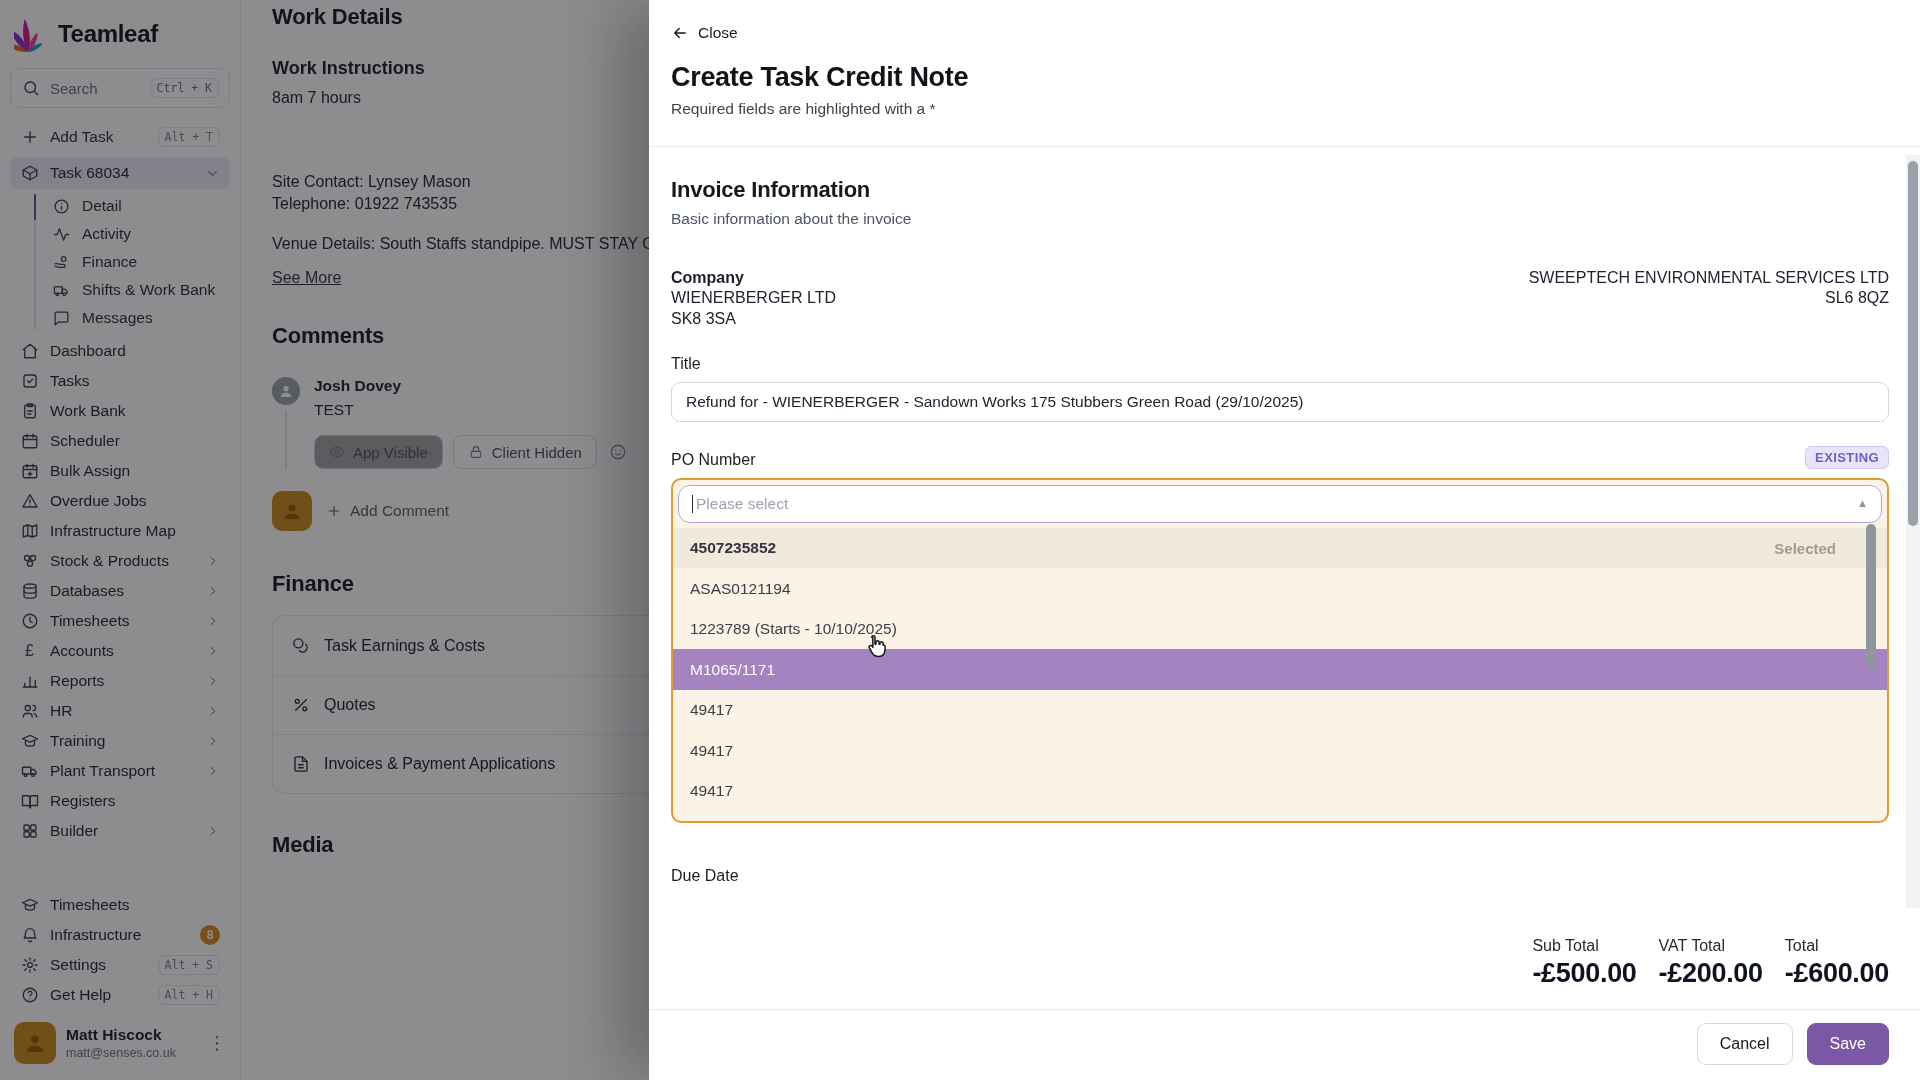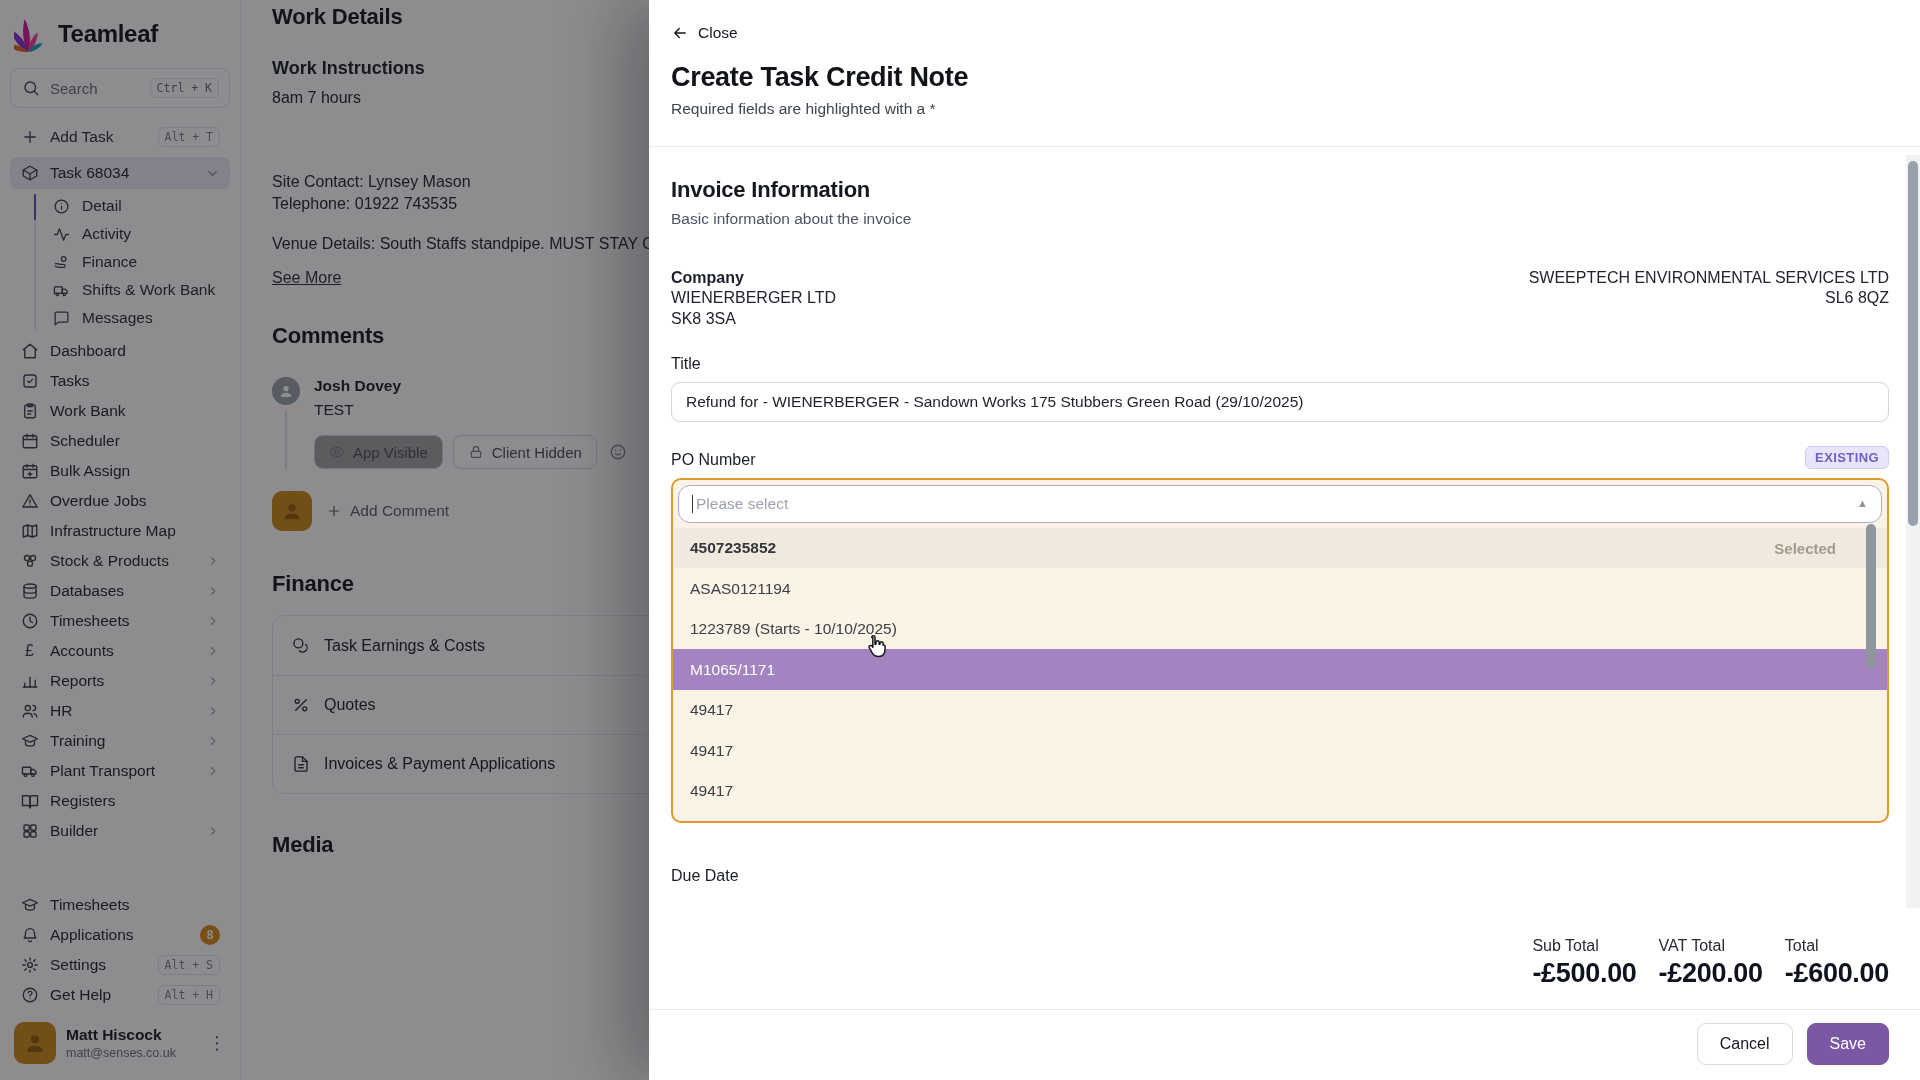--- a/index.html
+++ b/index.html
@@ -478,21 +478,21 @@
       </span>
       <span>Timesheets</span>
     </div>
     <div class="nav-row">
       <span class="icw">
         <svg class="ic" width="18" height="18" viewBox="0 0 24 24">
             <path d="M6 9.5a6 6 0 0112 0c0 4.8 1.8 6 1.8 6.5H4.2S6 14.3 6 9.5"></path>
             <path d="M10 19.5a2.1 2.1 0 004 0"></path>
           </svg>
       </span>
-      <span>Applications</span>
+      <span>Infrastructure</span>
       <span class="badge-count">8</span>
     </div>
     <div class="nav-row">
       <span class="icw">
         <svg class="ic" width="18" height="18" viewBox="0 0 24 24">
             <circle cx="12" cy="12" r="3.2"></circle>
             <path d="M12 2.5v3M12 18.5v3M2.5 12h3M18.5 12h3M5 5l2.1 2.1M16.9 16.9L19 19M19 5l-2.1 2.1M7.1 16.9L5 19"></path>
           </svg>
       </span>
       <span>Settings</span>

